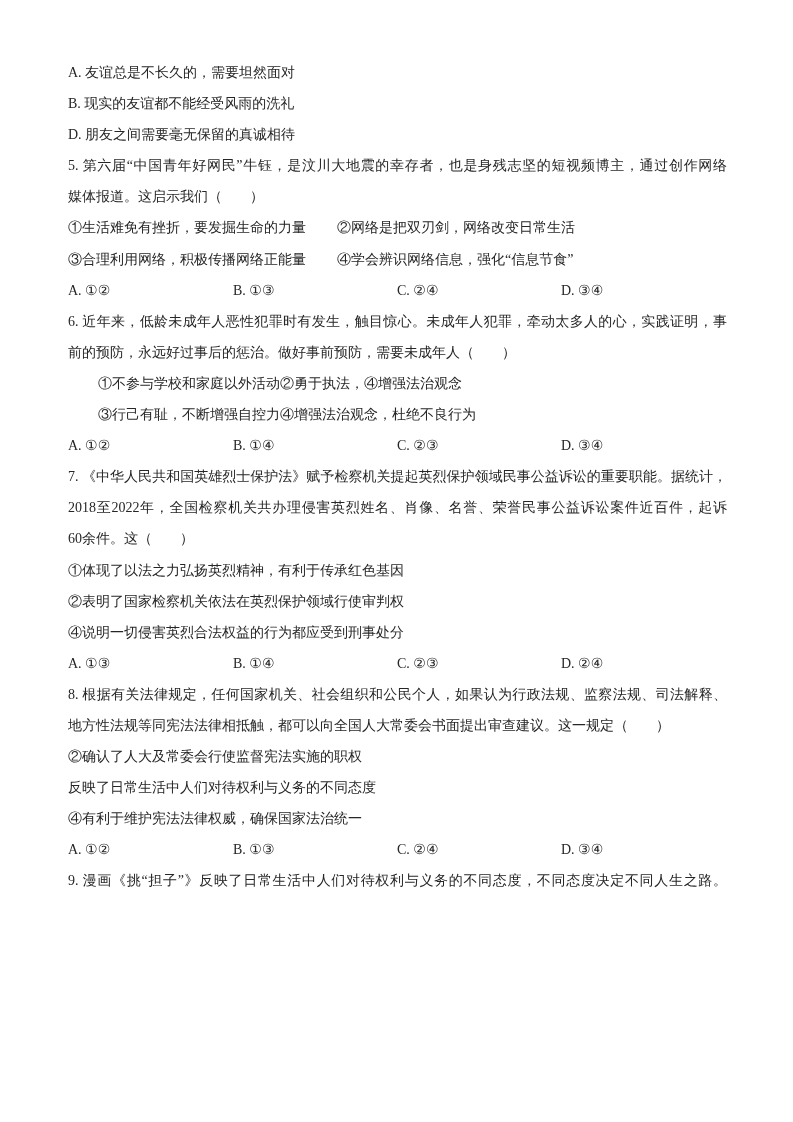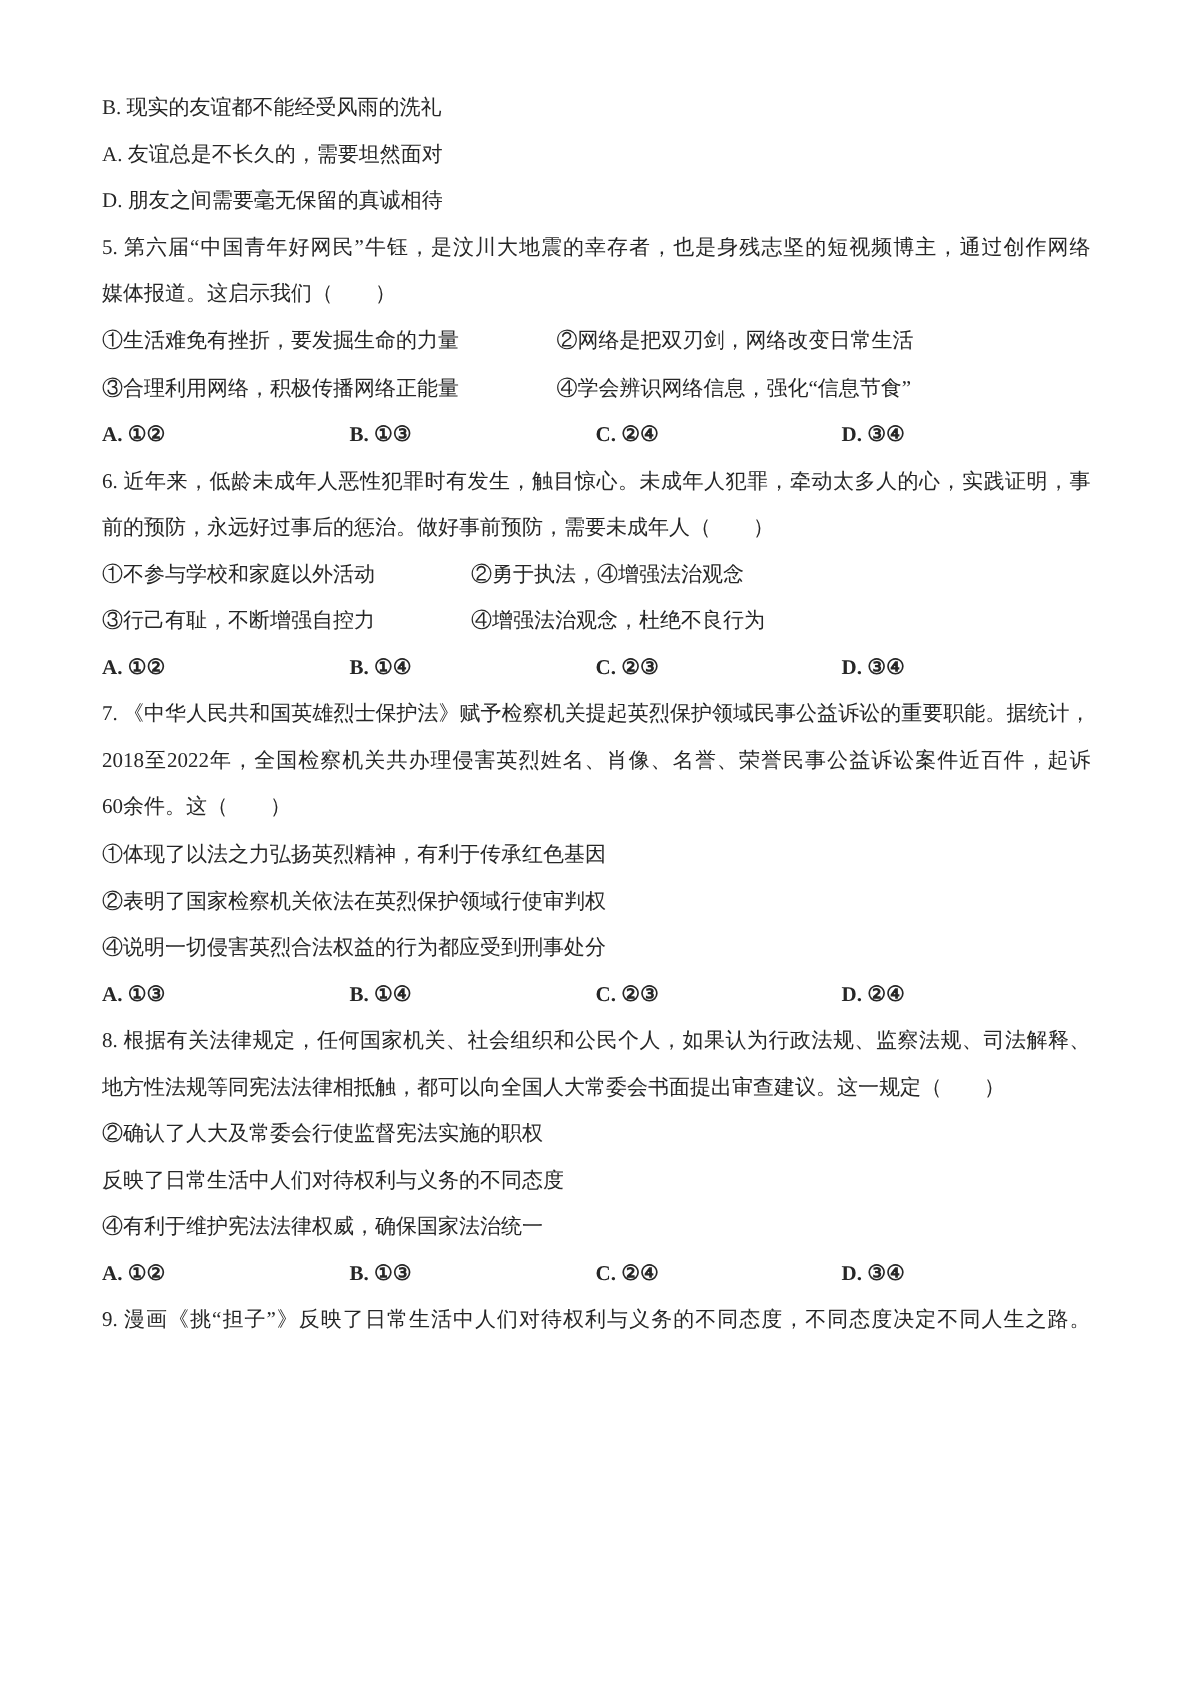--- a/index.html
+++ b/index.html
@@ -25,34 +25,34 @@
     height: 31.1px;
     line-height: 31.1px;
     white-space: nowrap;
     overflow: hidden;
   }
   .line.just {
     white-space: normal;
     text-align: justify;
     text-align-last: justify;
   }
-  .pair { display: flex; gap: 34px; }
+  .pair { display: flex; }
   .pair .col-a { flex: 0 0 auto; }
   .pair.gap-q5 .col-a { width: 269px; }
-  .pair.gap-q6 .col-a { width: 212px; }
-  .answers { display: grid; grid-template-columns: 165px 164px 164px auto; font-weight: bold; }
+  .pair.gap-q6 .col-a { width: 212px; text-align: right; }
+  .answers { display: grid; grid-template-columns: 165px 164px 164px auto; }
 </style>
 </head>
 <body>
 
 <div class="page">
   <div class="content">
 
+    <div class="line">A. 友谊总是不长久的，需要坦然面对</div>
     <div class="line">B. 现实的友谊都不能经受风雨的洗礼</div>
-    <div class="line">A. 友谊总是不长久的，需要坦然面对</div>
     <div class="line">D. 朋友之间需要毫无保留的真诚相待</div>
 
     <div class="line just">5. 第六届“中国青年好网民”牛钰，是汶川大地震的幸存者，也是身残志坚的短视频博主，通过创作网络</div>
     <div class="line">媒体报道。这启示我们（　　）</div>
     <div class="line pair gap-q5">
       <span class="col-a">①生活难免有挫折，要发掘生命的力量</span>
       <span>②网络是把双刃剑，网络改变日常生活</span>
     </div>
     <div class="line pair gap-q5">
       <span class="col-a">③合理利用网络，积极传播网络正能量</span>

